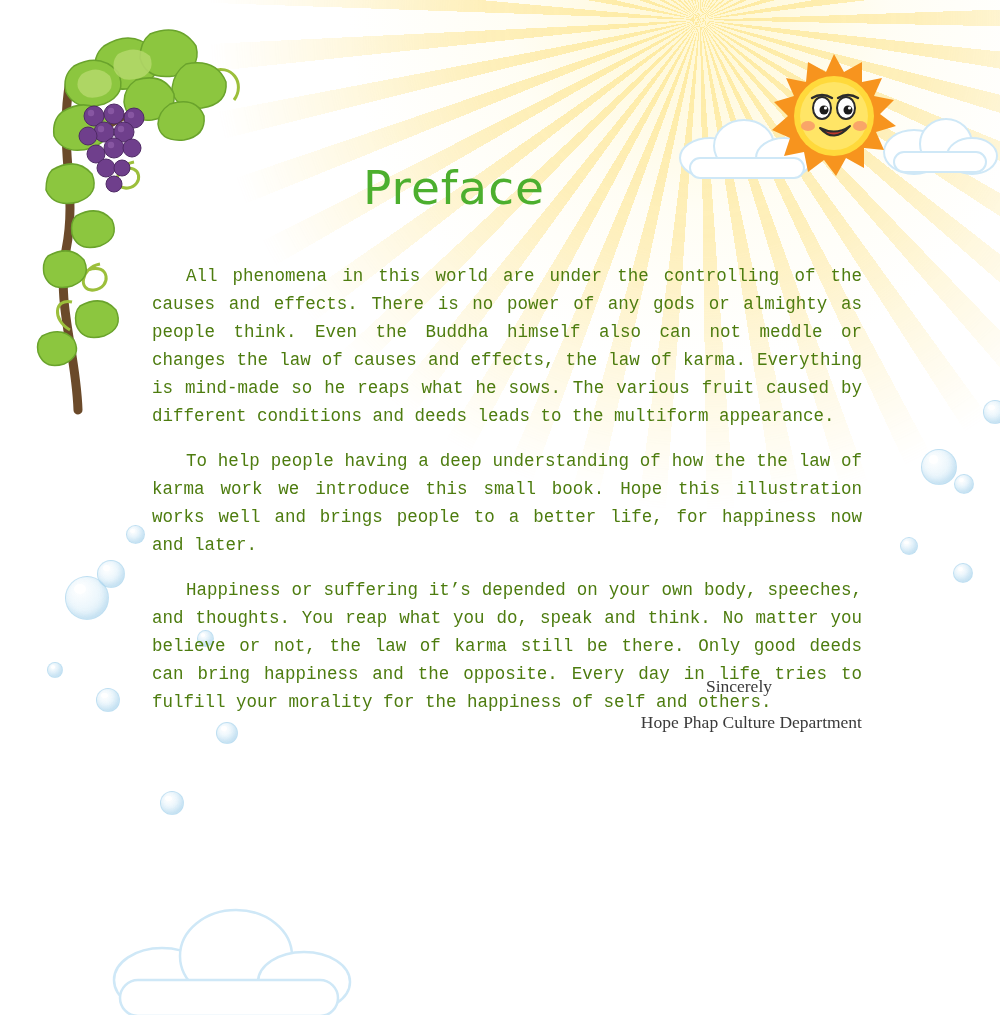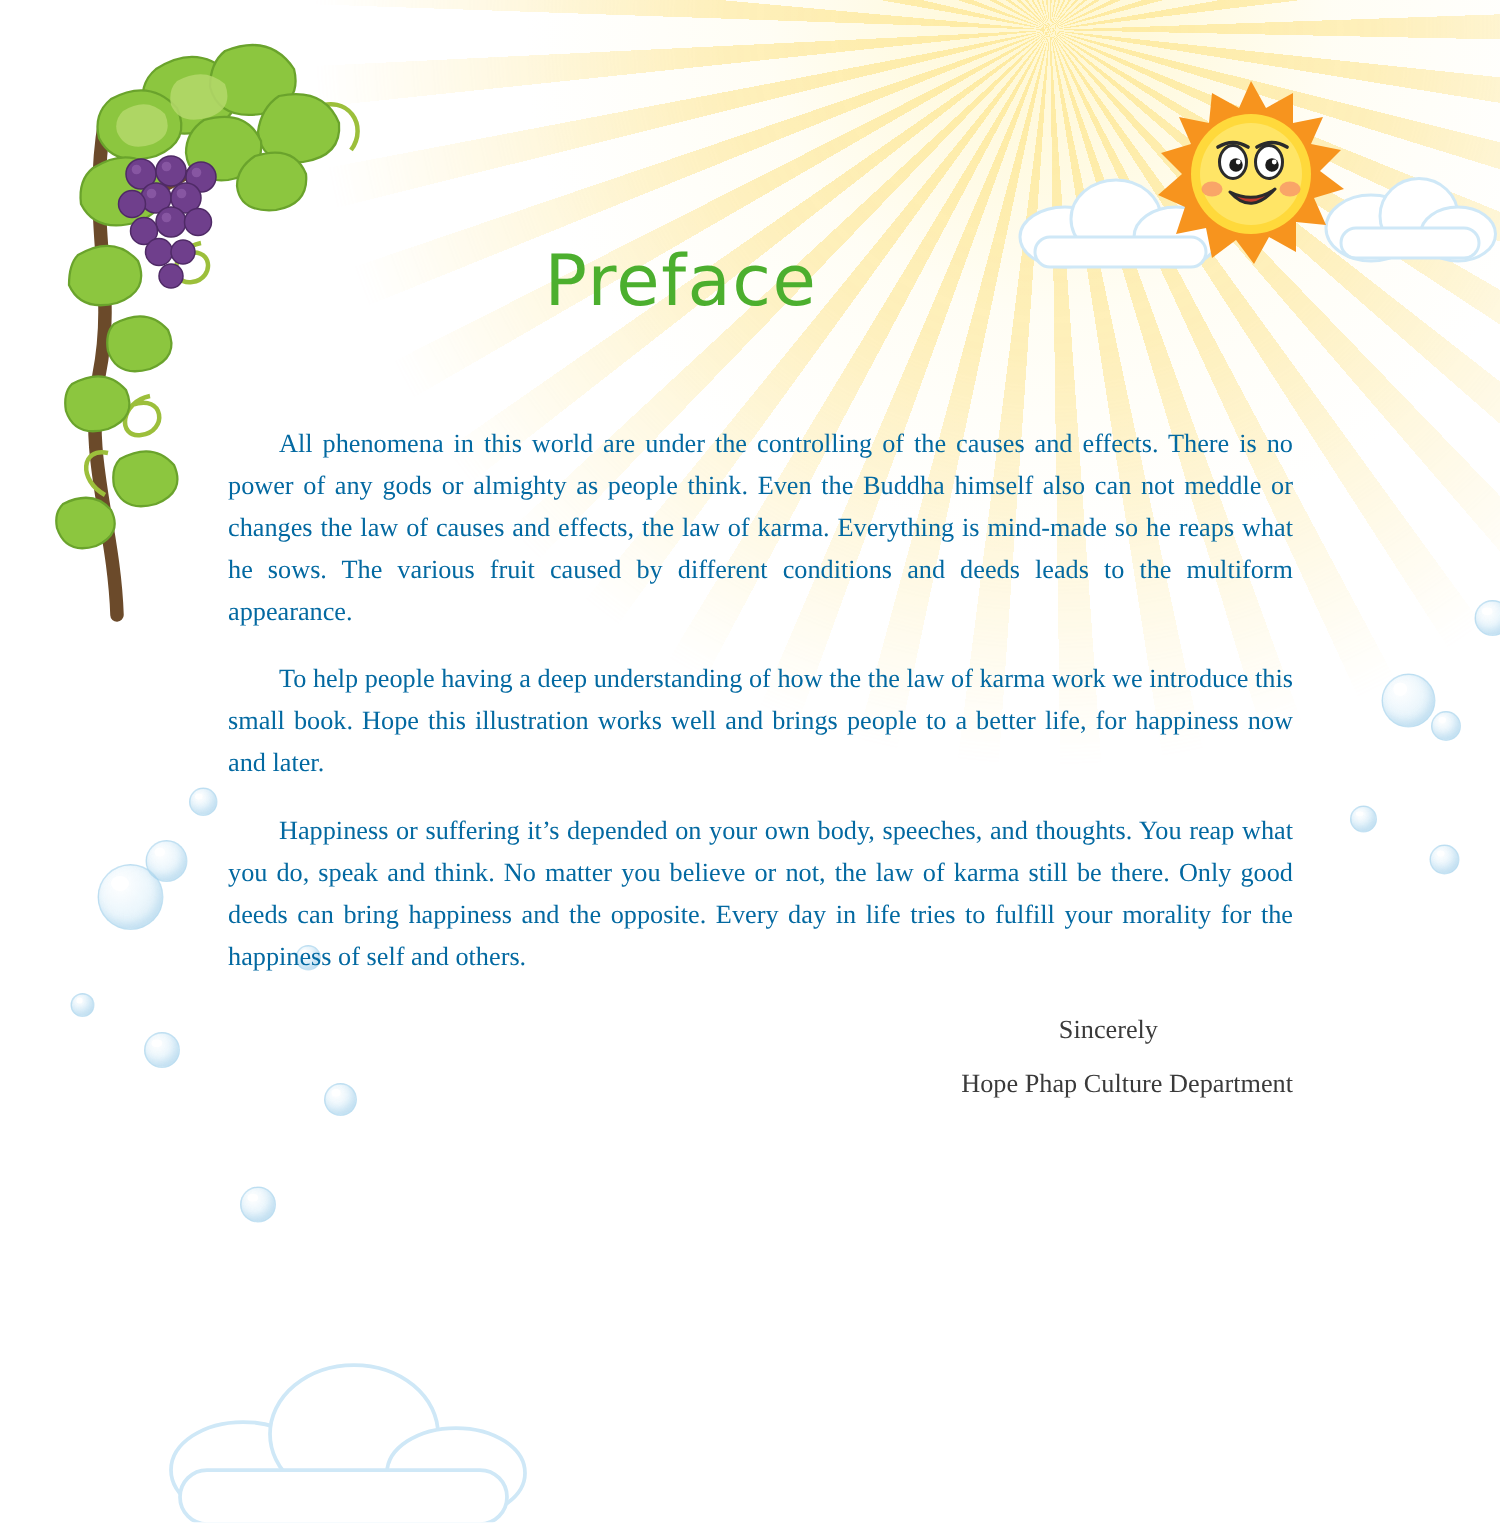--- a/index.html
+++ b/index.html
@@ -108,26 +108,25 @@
     font-size: 47px;
     font-weight: 400;
     letter-spacing: 1px;
     color: #4caf2e;
   }
   .body-text {
     position: absolute;
     top: 262px;
     left: 152px;
     width: 710px;
-    font-family: Liberation Serif, serif;
+    font-family: Liberation Mono, monospace;
     font-size: 17.5px;
     line-height: 28px;
-    color: #0369a1;
+    color: #4d7c0f;
     text-align: justify;
-    margin-top: 19px;
   }
   .body-text p {
     margin: 0 0 17px 0;
     text-indent: 34px;
   }
   .signature {
     position: absolute;
     top: 668px;
     left: 152px;
     width: 710px;

